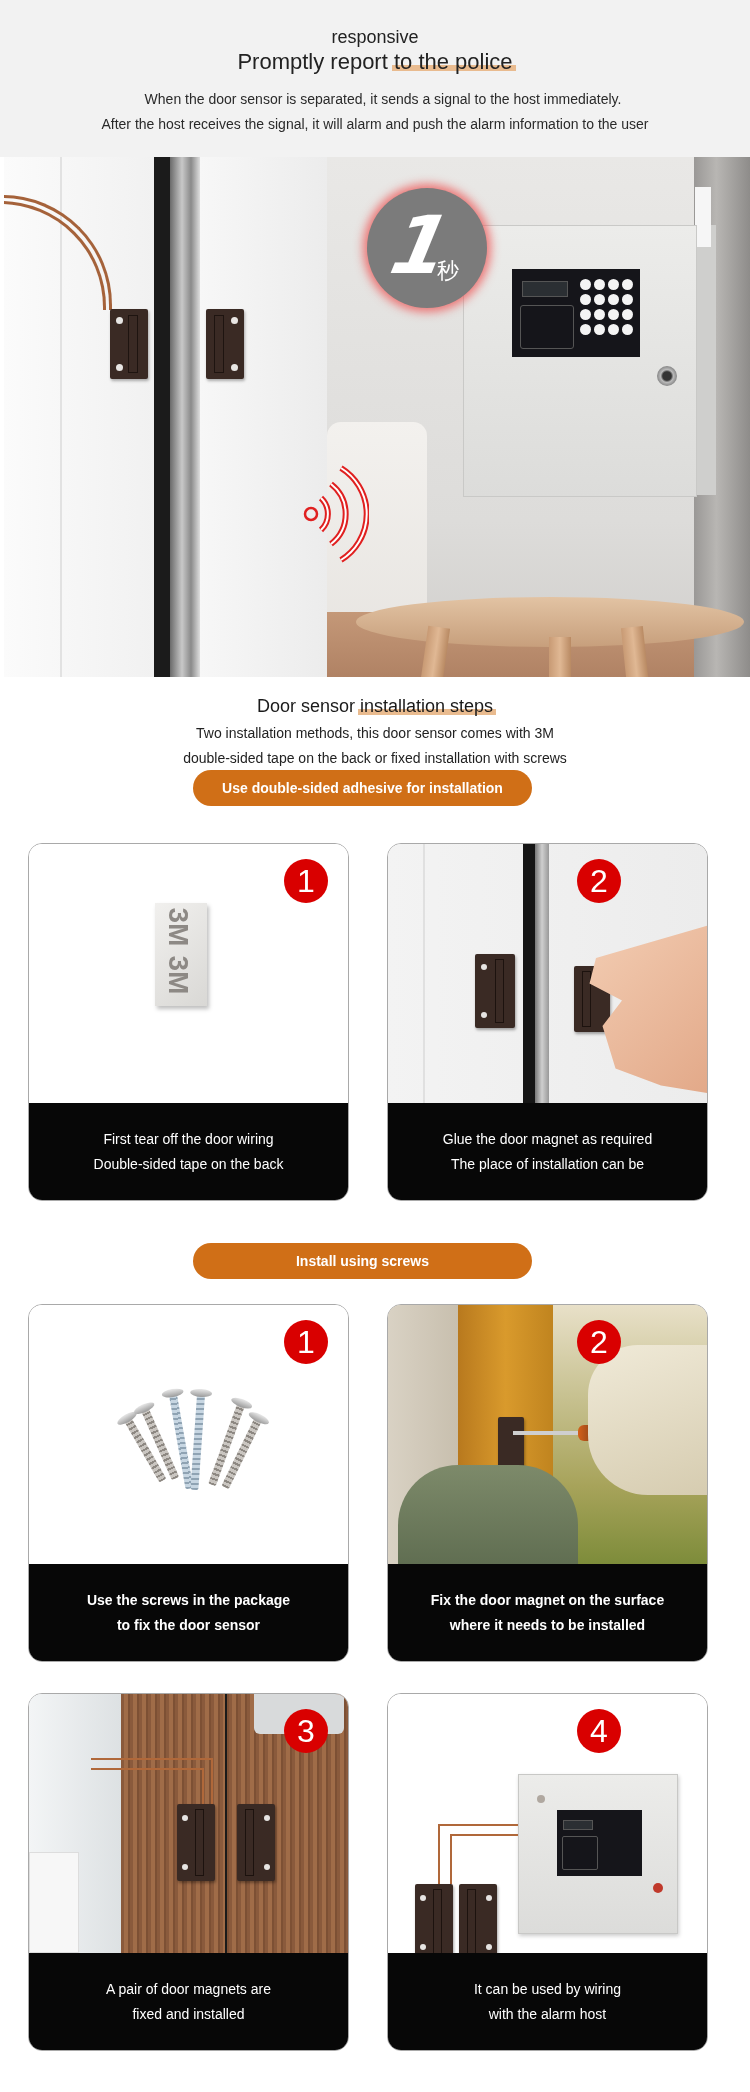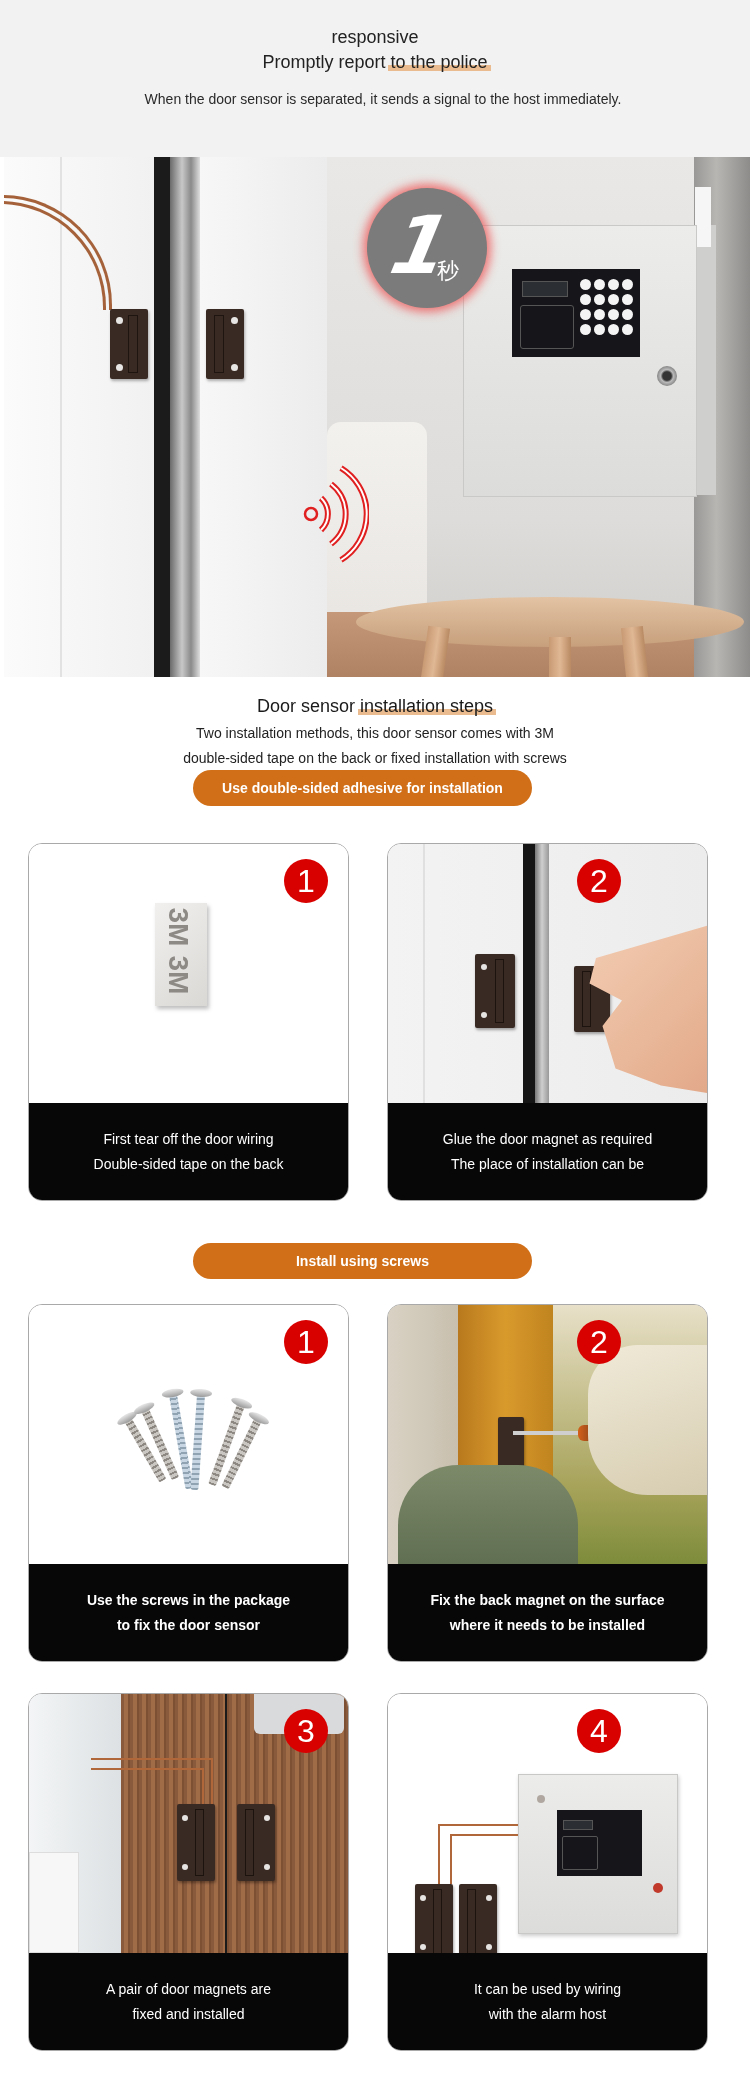--- a/index.html
+++ b/index.html
@@ -1,21 +1,21 @@
 <!DOCTYPE html>
 <html><head>
 <meta charset="utf-8">
 <style>
   * { box-sizing: border-box; margin: 0; padding: 0; }
   html, body { width: 750px; height: 2092px; background: #ffffff; overflow: hidden; }
   body { position: relative; font-family: "Liberation Sans", "DejaVu Sans", sans-serif; color: #1a1a1a; }
 
   .intro { position: absolute; left: 0; top: 0; width: 750px; height: 157px; background: #f2f2f2; text-align: center; }
   .intro .t1 { position: absolute; left: 0; width: 750px; top: 26px; font-size: 18px; line-height: 22px; color: #222; }
-  .intro .t2 { position: absolute; left: 0; width: 750px; top: 51px; font-size: 18px; line-height: 22px; color: #222; }
+  .intro .t2 { position: absolute; left: 0; width: 750px; top: 51px; font-size: 22px; line-height: 22px; color: #222; }
   .hl { position: relative; display: inline-block; z-index: 0; }
   .hl::after { content: ""; position: absolute; left: -2px; right: -3px; bottom: 2px; height: 6px; background: #e9bb8f; z-index: -1; }
   .intro .p1 { position: absolute; left: 0; width: 750px; top: 90px; font-size: 14px; line-height: 18px; color: #2a2a2a; margin-left: 8px; }
   .intro .p2 { position: absolute; left: 0; width: 750px; top: 115px; font-size: 14px; line-height: 18px; color: #2a2a2a; }
 
   
   .hero { position: absolute; left: 4px; top: 157px; width: 746px; height: 520px; overflow: hidden; background: #e7e6e4; }
   .hero .door-left { position: absolute; left: 0; top: 0; width: 150px; height: 520px; background: linear-gradient(90deg,#fbfbfb,#f1f1f1); }
   .hero .door-left .panel { position: absolute; left: 0; top: 0; width: 58px; height: 520px; border-right: 2px solid #e2e2e2; }
   .hero .jamb-dark { position: absolute; left: 150px; top: 0; width: 16px; height: 520px; background: #1b1b1b; }
@@ -74,20 +74,21 @@
 </head>
 <body>
 
 <section class="intro">
   <div class="t1">responsive</div>
   <div class="t2">
     <span>Promptly report</span>
     <span class="hl">to the police</span>
   </div>
   <div class="p1">When the door sensor is separated, it sends a signal to the host immediately.</div>
+  <div class="p2">After the host receives the signal, it will alarm and push the alarm information to the user</div>
 </section>
 
 <div class="hero">
   <div class="wall"></div>
   <div class="sofa"></div>
   <div class="floor"></div>
   <div class="curtain"></div>
   <div class="door-left">
       <div class="panel"></div>
     </div>
@@ -222,21 +223,21 @@
     <div style="position:absolute; left:70px; top:0; width:95px; height:259px; background:linear-gradient(90deg,#b8791e,#d99a2c 50%,#c0841f);"></div>
     <div style="position:absolute; left:165px; top:0; width:156px; height:259px; background:linear-gradient(180deg,#e8e0c8,#a7a35a 70%,#7d8c3a);"></div>
     <div class="mag" style="left:110px; top:112px; width:26px; height:70px;"></div>
     <div style="position:absolute; left:125px; top:126px; width:70px; height:4px; background:#cfcfcf;"></div>
     <div style="position:absolute; left:190px; top:120px; width:40px; height:16px; border-radius:6px; background:linear-gradient(90deg,#d4601a,#1a1a1a);"></div>
     <div style="position:absolute; left:200px; top:40px; width:121px; height:150px; border-radius:50px 0 0 60px; background:linear-gradient(160deg,#f0ead8,#d6ccb0);"></div>
     <div style="position:absolute; left:10px; top:160px; width:180px; height:110px; border-radius:60px 60px 0 0; background:linear-gradient(180deg,#7d8a6a,#5d6b4f);"></div>
   </div>
   <div class="badge" style="left:189px; top:15px;">2</div>
   <div class="cap bold">
-    <div>Fix the back magnet on the surface</div>
+    <div>Fix the door magnet on the surface</div>
     <div>where it needs to be installed</div>
   </div>
 </div>
 
 <div class="card" style="left:28px; top:1693px;">
   <div class="img" style="background:#e9ecee;">
     <div style="position:absolute; left:0; top:0; width:92px; height:259px; background:linear-gradient(90deg,#f3f5f6,#dde1e3);"></div>
     <div style="position:absolute; left:0; top:158px; width:50px; height:101px; background:#f7f7f7; border:1px solid #ddd;"></div>
     <div style="position:absolute; left:92px; top:0; width:229px; height:259px; background:repeating-linear-gradient(90deg,#8a5a3c 0 3px,#a06c48 3px 7px,#7d5034 7px 9px);"></div>
     <div style="position:absolute; left:196px; top:0; width:2px; height:259px; background:#1a1a1a;"></div>

